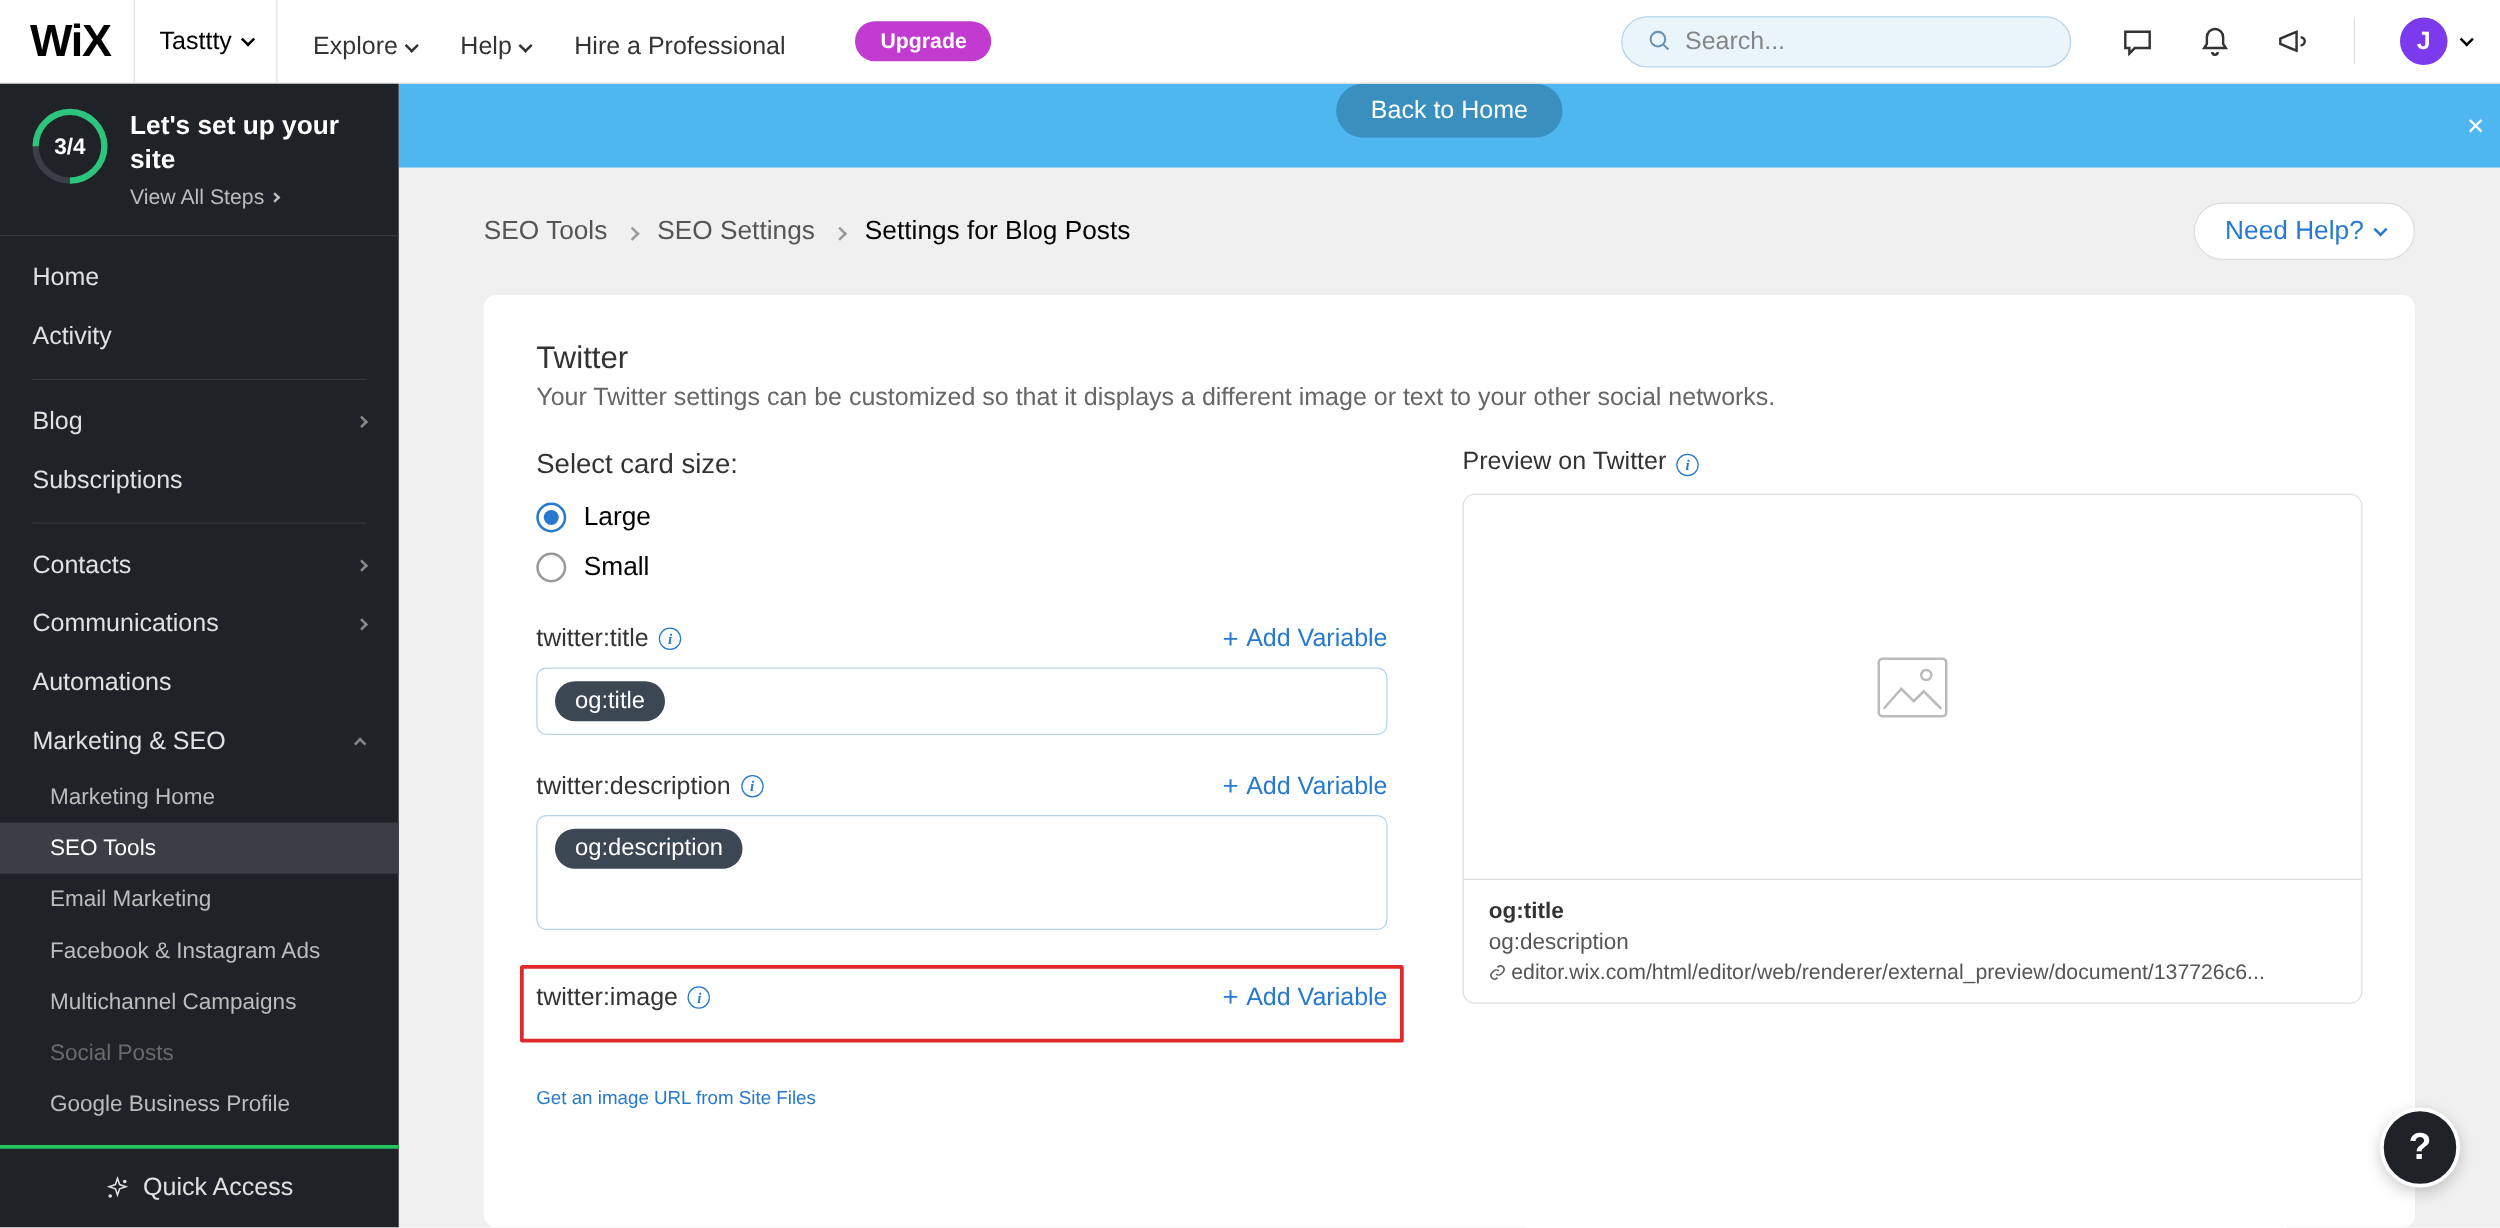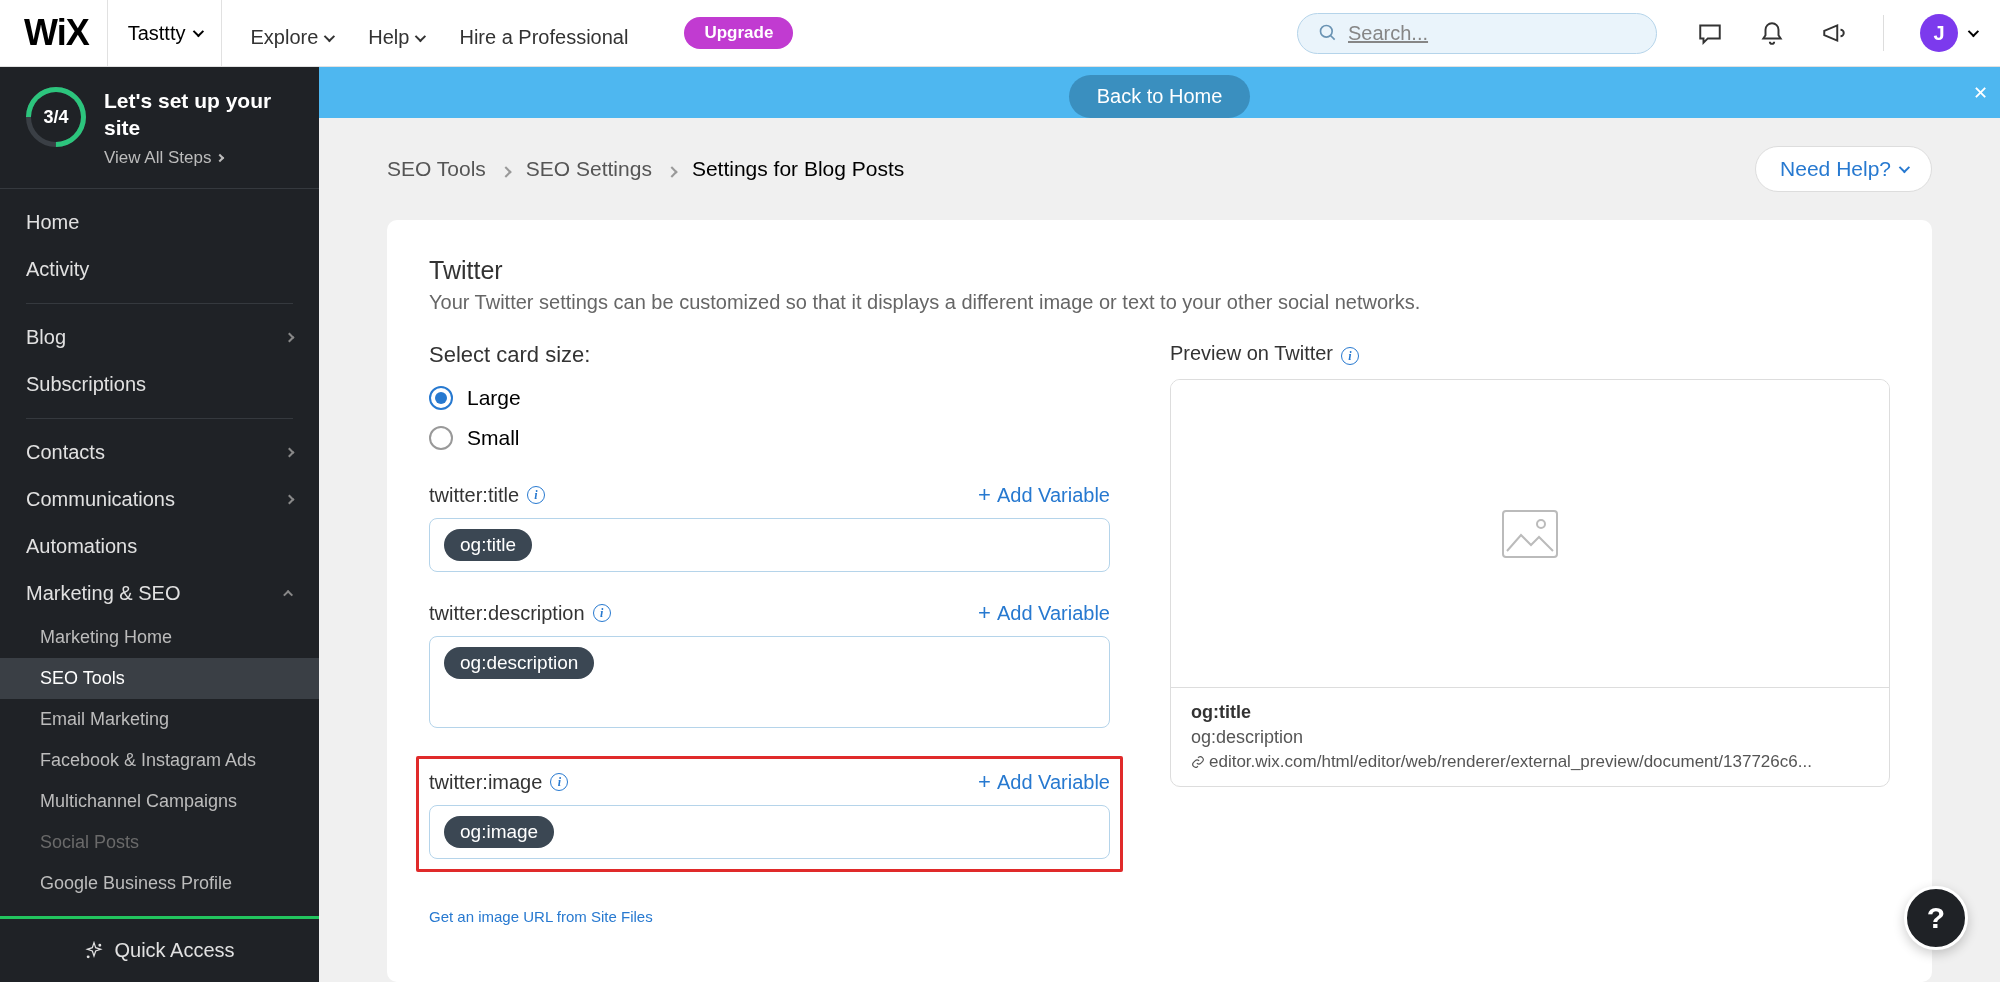--- a/index.html
+++ b/index.html
@@ -6,21 +6,21 @@
     body { width: 2000px; height: 982px; overflow: hidden; background: #f0f0f0; }
     
     
     .topnav { height: 67px; background: #fff; border-bottom: 1px solid #e1e1e1; display: flex; align-items: center; padding: 0 24px; }
     .logo { font-size: 36px; font-weight: 900; letter-spacing: -1px; margin-right: 18px; }
     .site-selector { display: flex; align-items: center; gap: 8px; padding: 0 20px; height: 100%; border-left: 1px solid #e1e1e1; border-right: 1px solid #e1e1e1; cursor: pointer; font-size: 20px; }
     .nav-menu { display: flex; align-items: flex-end; gap: 36px; margin-left: 28px; }
     .nav-item { display: flex; align-items: center; gap: 6px; cursor: pointer; font-size: 20px; color: #333; }
     .upgrade-btn { background: #c13bd1; color: #fff; padding: 6px 20px; border-radius: 18px; font-size: 17px; font-weight: 600; cursor: pointer; margin-left: 20px; }
     .nav-spacer { flex: 1; }
-    .search-box { display: flex; align-items: center; gap: 10px; background: #eaf4fb; border: 1px solid #b5d4ea; border-radius: 22px; padding: 8px 20px; width: 360px; color: #868686; font-size: 20px; text-decoration: underline; }
+    .search-box { display: flex; align-items: center; gap: 10px; background: #eaf4fb; border: 1px solid #b5d4ea; border-radius: 22px; padding: 8px 20px; width: 360px; color: #868686; font-size: 20px; }
     .nav-icons { display: flex; align-items: center; gap: 36px; margin-left: 40px; }
     .nav-icon { cursor: pointer; color: #333; }
     .divider-v { width: 1px; height: 36px; background: #ddd; }
     .avatar { width: 38px; height: 38px; border-radius: 50%; background: #7c3aed; color: #fff; display: flex; align-items: center; justify-content: center; font-size: 20px; font-weight: 600; cursor: pointer; }
     .avatar-wrap { display: flex; align-items: center; gap: 10px; cursor: pointer; }
     
     
     .body-wrap { display: flex; height: calc(100% - 67px); }
     
     
@@ -37,21 +37,21 @@
     .side-scroll::-webkit-scrollbar-thumb { background: #4a4f55; border-radius: 4px; }
     .side-group { padding: 10px 0; border-bottom: 1px solid #35393e; margin: 0 26px; }
     .side-group:last-of-type { border-bottom: none; }
     .side-item { display: flex; align-items: center; justify-content: space-between; padding: 12px 26px; font-size: 20px; cursor: pointer; color: #e1e1e1; margin: 0 -26px; }
     .side-sub { padding: 10px 26px 10px 40px; font-size: 18px; color: #bcbcbc; cursor: pointer; margin: 0 -26px; }
     .side-sub.active { background: #3a3f45; color: #fff; }
     .quick-access { padding: 20px; border-top: 3px solid #22c55e; display: flex; align-items: center; justify-content: center; gap: 10px; font-size: 20px; cursor: pointer; }
     
     
     .main { flex: 1; display: flex; flex-direction: column; overflow: hidden; }
-    .banner { background: #4eb7f0; height: 51px; display: flex; align-items: flex-end; justify-content: center; position: relative; }
+    .banner { background: #4eb7f0; height: 67px; display: flex; align-items: flex-start; justify-content: center; position: relative; }
     .banner-btn { background: #3a8fbf; color: #fff; padding: 10px 28px; border-radius: 22px; font-size: 20px; cursor: pointer; }
     .banner-close { position: absolute; right: 12px; top: 50%; transform: translateY(-50%); color: #fff; cursor: pointer; font-size: 18px; }
     
     .content-header { display: flex; align-items: center; justify-content: space-between; padding: 28px 68px; }
     .breadcrumb { display: flex; align-items: center; gap: 16px; font-size: 21px; }
     .crumb { color: #555; cursor: pointer; }
     .crumb.active { color: #000; font-weight: 400; }
     .chev { color: #999; }
     .help-btn { display: flex; align-items: center; gap: 8px; background: #fff; border: 1px solid #ddd; border-radius: 24px; padding: 10px 24px; font-size: 21px; color: #2779d0; cursor: pointer; }
     
@@ -295,23 +295,20 @@
             <div class="field-header">
               <div class="field-label">
                 <span>twitter:image</span>
                 <span class="info-icon">i</span>
               </div>
               <div class="add-var">
                 <span style="font-size:22px;">+</span>
                 <span>Add Variable</span>
               </div>
             </div>
-            <div class="field-box">
-              <span class="tag-pill">og:image</span>
-            </div>
           </div>
           <a class="link-text">Get an image URL from Site Files</a>
         </div>
 
         <div class="right-col">
           <div class="preview-label">
             <span>Preview on Twitter</span>
             <span class="info-icon">i</span>
           </div>
           <div class="preview-card">

